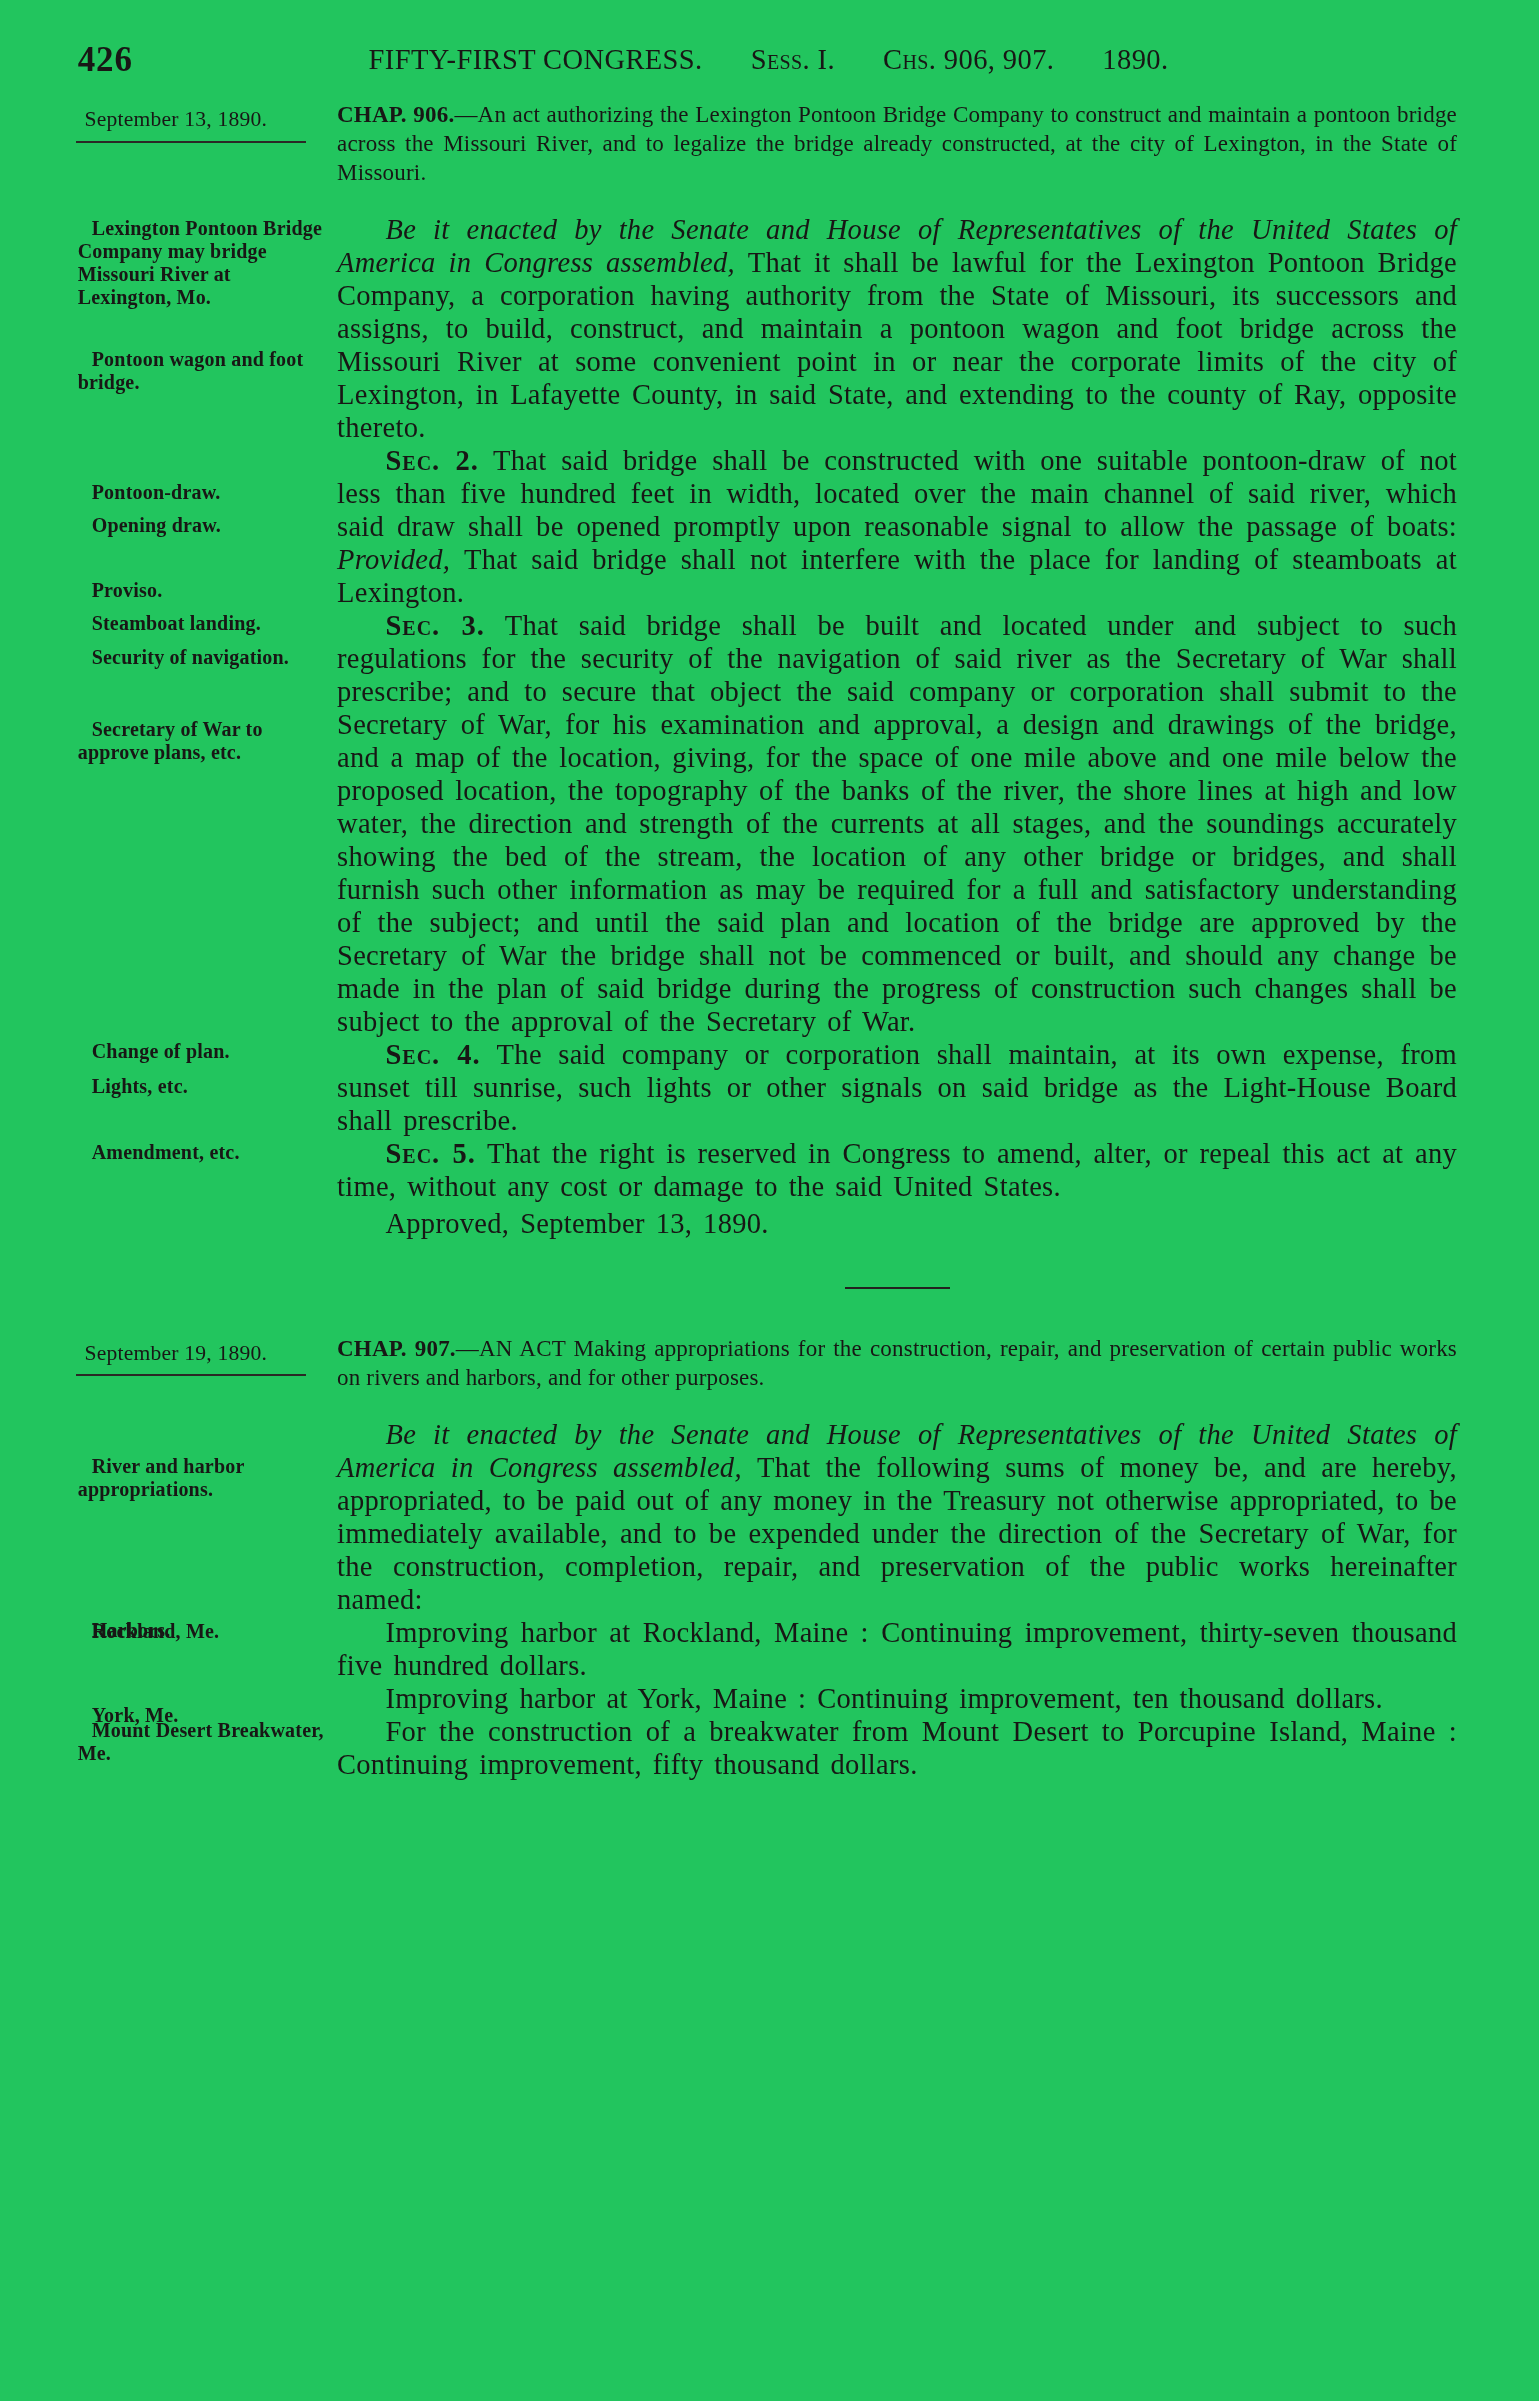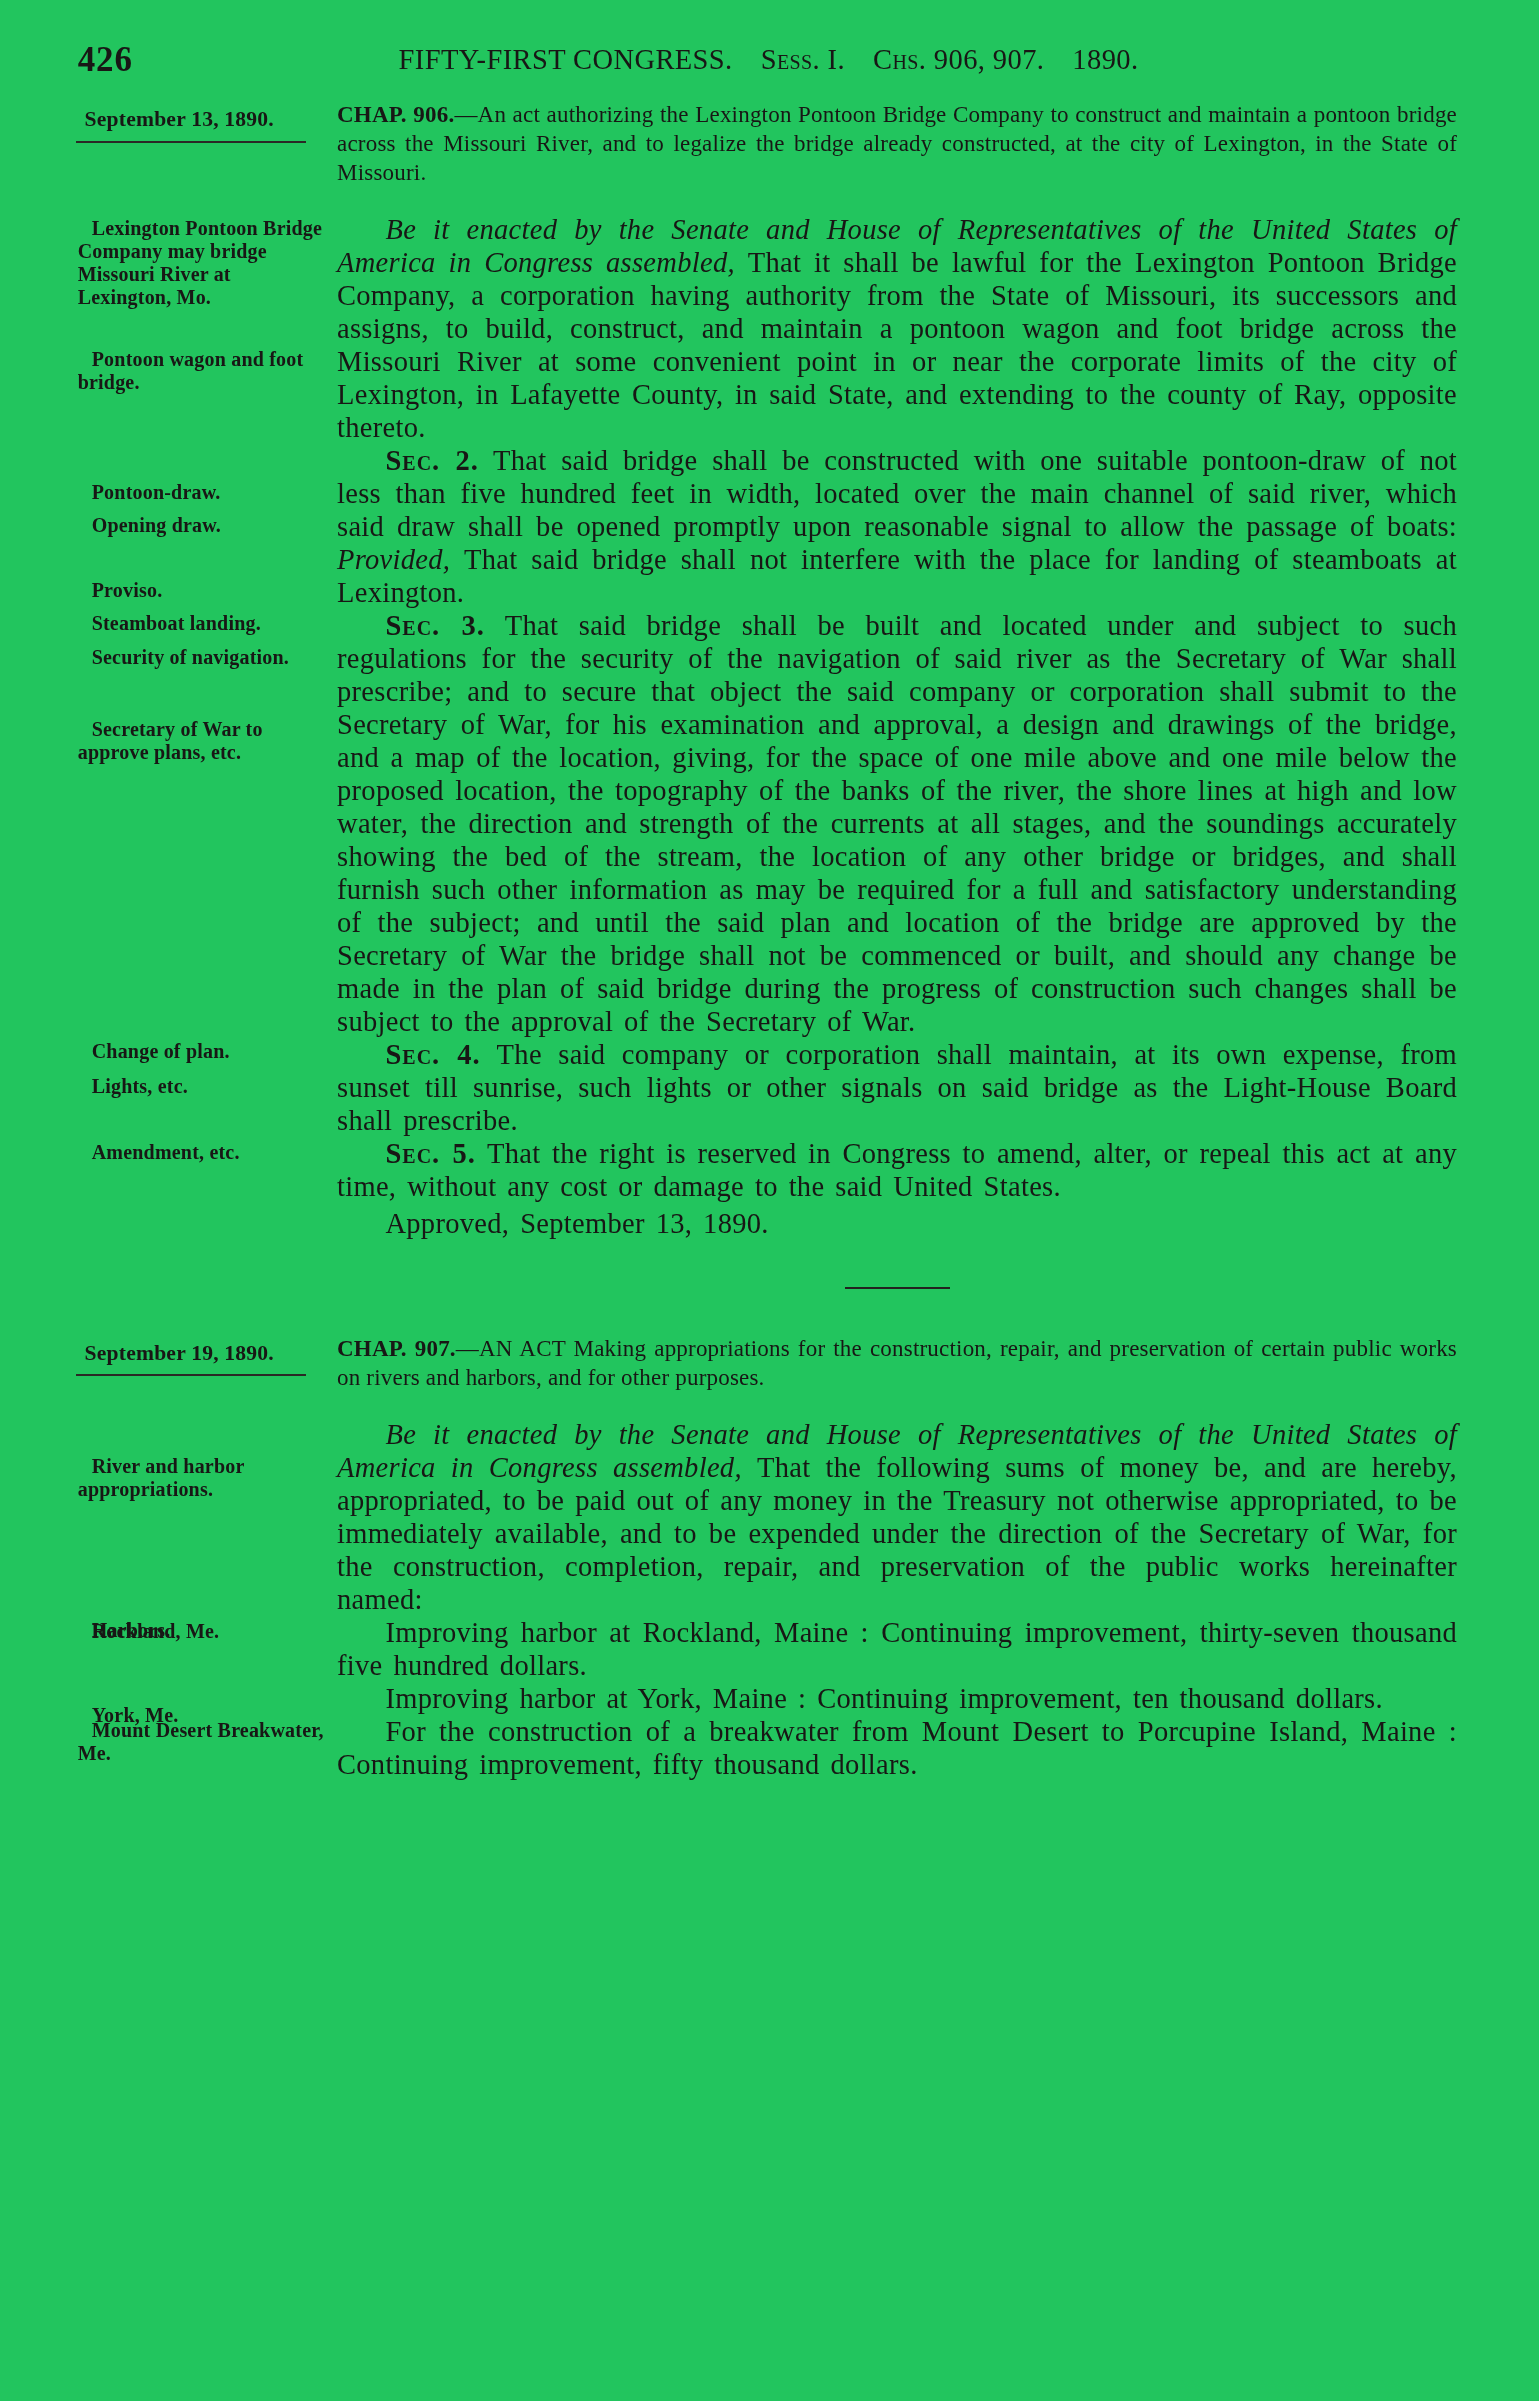--- a/index.html
+++ b/index.html
@@ -15,32 +15,32 @@
     background: #22c55e;
     padding: 40px 78px 0 76px;
     position: relative;
   }
   .page-header { position: relative; height: 48px; margin-bottom: 12px; }
   .page-number {
     position: absolute; left: 1.7px; top: 0;
     font-size: 35px; font-weight: bold; letter-spacing: 0.9px;
   }
   .running-header { text-align: center; font-size: 28.5px; padding-top: 4.3px; letter-spacing: 0.4px; }
-  .rh-part { margin: 0 14px; }
+  .rh-part { margin: 0 24px; }
   .rh-sc { font-variant: small-caps; }
 
   .row { display: grid; grid-template-columns: 261px 1120px; }
   .margin-col { position: relative; }
   .sidenote {
     position: absolute; left: 1.7px; width: 247px;
     font-size: 20px; font-weight: bold; line-height: 23px;
     text-indent: 0.7em; letter-spacing: 0.2px;
   }
   .date-note {
-    font-size: 21.6px; font-weight: bold;
+    font-size: 21.6px; font-weight: normal;
     padding: 7px 0 8.6px 8.6px;
     border-bottom: 2.6px solid #2a2925;
     width: 230px; letter-spacing: 0.2px;
   }
   .chapter-head-row { margin-bottom: 26px; }
   .chapter-heading {
     font-size: 23px; line-height: 29px; text-align: justify; letter-spacing: 0.2px;
   }
   .chap-label { font-weight: bold; }
   .para {

